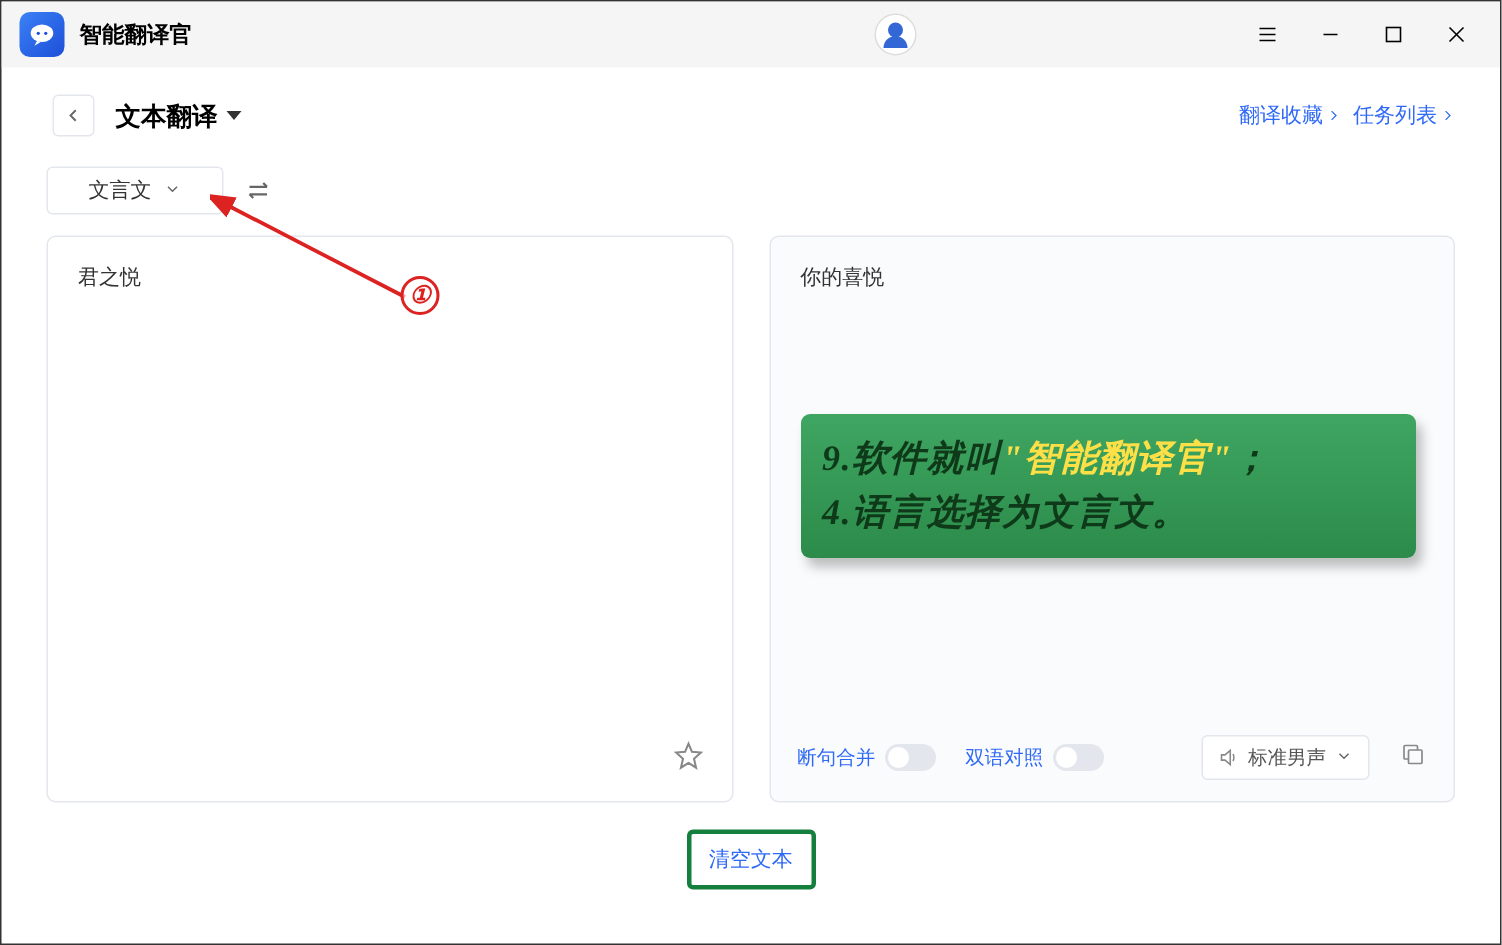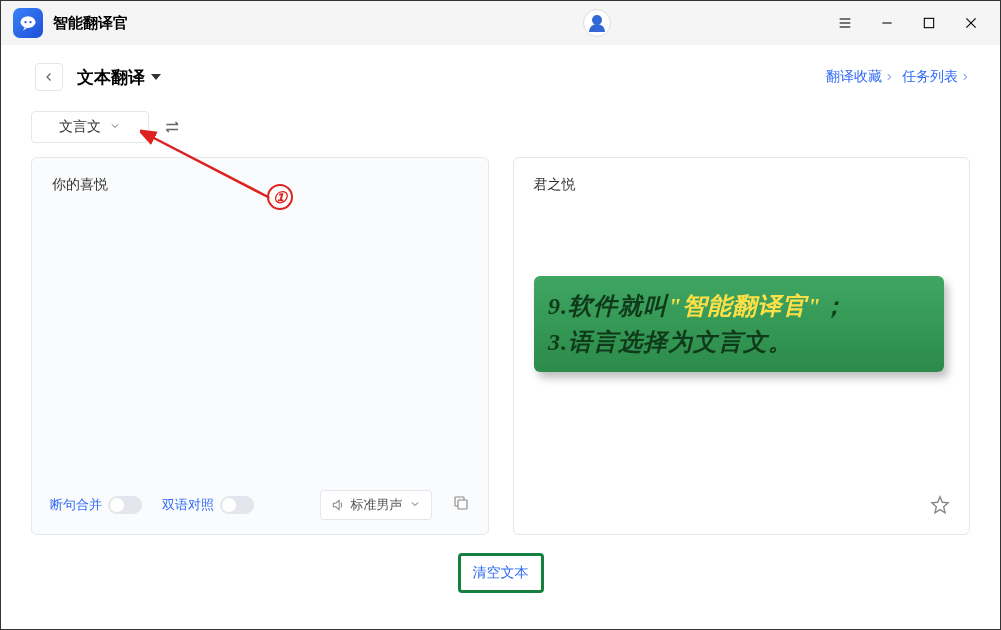--- a/index.html
+++ b/index.html
@@ -273,20 +273,28 @@
         </svg></span>
   </div>
   <div class="swap-btn">
     <svg width="20" height="20" viewBox="0 0 24 24" fill="none" stroke="#666" stroke-width="1.8">
         <path d="M4 9 L18 9 M15 6 L18 9 M4 15 L18 15 M7 18 L4 15"></path>
       </svg>
   </div>
 </div>
 
 <div class="panels">
+  <div class="panel">
+    <div class="panel-text">君之悦</div>
+    <div class="star-btn">
+      <svg viewBox="0 0 24 24">
+          <polygon points="12 3 14.5 9 21 9.5 16 14 17.5 20.5 12 17 6.5 20.5 8 14 3 9.5 9.5 9"></polygon>
+        </svg>
+    </div>
+  </div>
   <div class="panel panel-right">
     <div class="panel-text">你的喜悦</div>
     <div class="right-footer">
       <div class="toggle-label">
         <span>断句合并</span>
         <div class="toggle"></div>
       </div>
       <div class="toggle-label">
         <span>双语对照</span>
         <div class="toggle"></div>
@@ -302,41 +310,33 @@
             </svg></span>
       </div>
       <div class="copy-btn">
         <svg viewBox="0 0 24 24">
             <rect x="8" y="8" width="12" height="12" rx="1"></rect>
             <path d="M16 8V5a1 1 0 0 0-1-1H5a1 1 0 0 0-1 1v10a1 1 0 0 0 1 1h3"></path>
           </svg>
       </div>
     </div>
   </div>
-  <div class="panel">
-    <div class="panel-text">君之悦</div>
-    <div class="star-btn">
-      <svg viewBox="0 0 24 24">
-          <polygon points="12 3 14.5 9 21 9.5 16 14 17.5 20.5 12 17 6.5 20.5 8 14 3 9.5 9.5 9"></polygon>
-        </svg>
-    </div>
-  </div>
 </div>
 
 <button class="clear-btn">
   <span>清空文本</span>
 </button>
 
 <svg class="annotation-arrow" style="left:140px; top:128px;" width="160" height="100">
   <defs>
       <marker id="ah" markerWidth="10" markerHeight="10" refX="2" refY="3" orient="auto">
         <path d="M0,0 L0,6 L8,3 z" fill="#d22"></path>
       </marker>
     </defs>
   <line x1="130" y1="70" x2="10" y2="8" stroke="#d22" stroke-width="2.5" marker-end="url(#ah)"></line>
 </svg>
 <div class="annotation-badge" style="left:267px; top:184px;">①</div>
 <div class="annotation-note" style="left:534px; top:276px; width:410px;">
   <div>
     <span class="dark">9.软件就叫</span><span>"智能翻译官"</span><span class="dark">；</span>
   </div>
-  <div class="dark">3.语言选择为文言文。</div>
+  <div class="dark">4.语言选择为文言文。</div>
 </div>
 
 </body></html>

